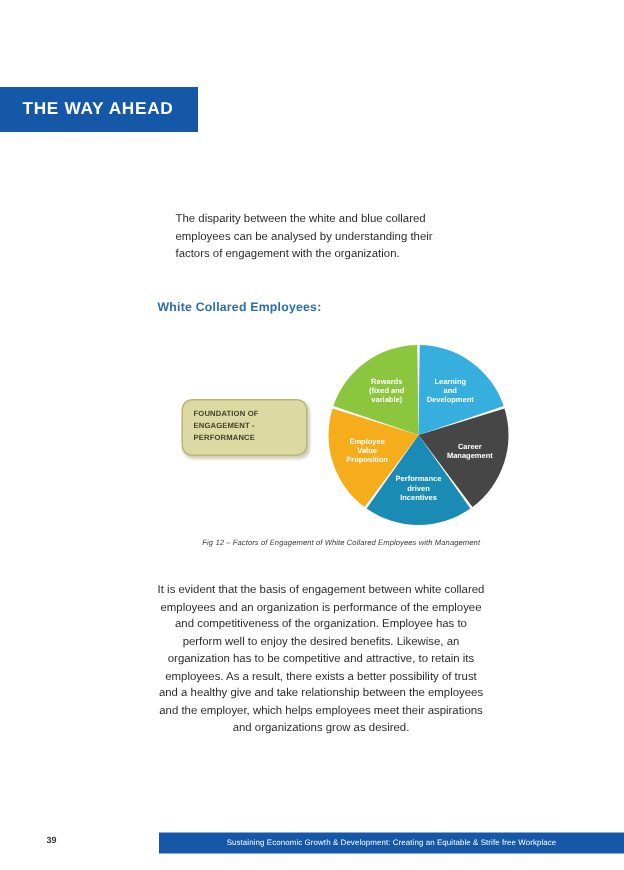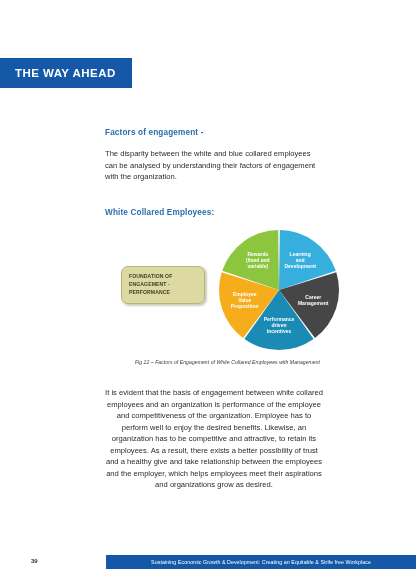--- a/index.html
+++ b/index.html
@@ -55,21 +55,21 @@
     font-size: 8.2px;
     font-weight: bold;
     letter-spacing: 0.15px;
     margin: 0 0 11px 0;
   }
 
   .body-text {
     color: #2b2b2b;
     font-size: 7.6px;
     line-height: 1.52;
-    margin: 0;
+    margin: 12px;
     text-align: left;
   }
 
   .sub-heading-2 {
     color: #2a6db0;
     font-size: 8.2px;
     font-weight: bold;
     letter-spacing: 0.15px;
     margin: 25px 0 0 0;
   }
@@ -184,21 +184,20 @@
 </head>
 <body>
 
 <div class="page">
 
   <div class="chapter-bar">
     <span class="chapter-bar-title">THE WAY AHEAD</span>
   </div>
 
   <div class="content">
-    <h2 class="sub-heading">Factors of engagement -</h2>
     <p class="body-text">The disparity between the white and blue collared employees can be analysed by understanding their factors of engagement with the organization.</p>
     <h2 class="sub-heading-2">White Collared Employees:</h2>
   </div>
 
   <div class="figure">
 
     <div class="foundation-box">
       <span class="foundation-box-label">FOUNDATION OF
 ENGAGEMENT -
 PERFORMANCE</span>

